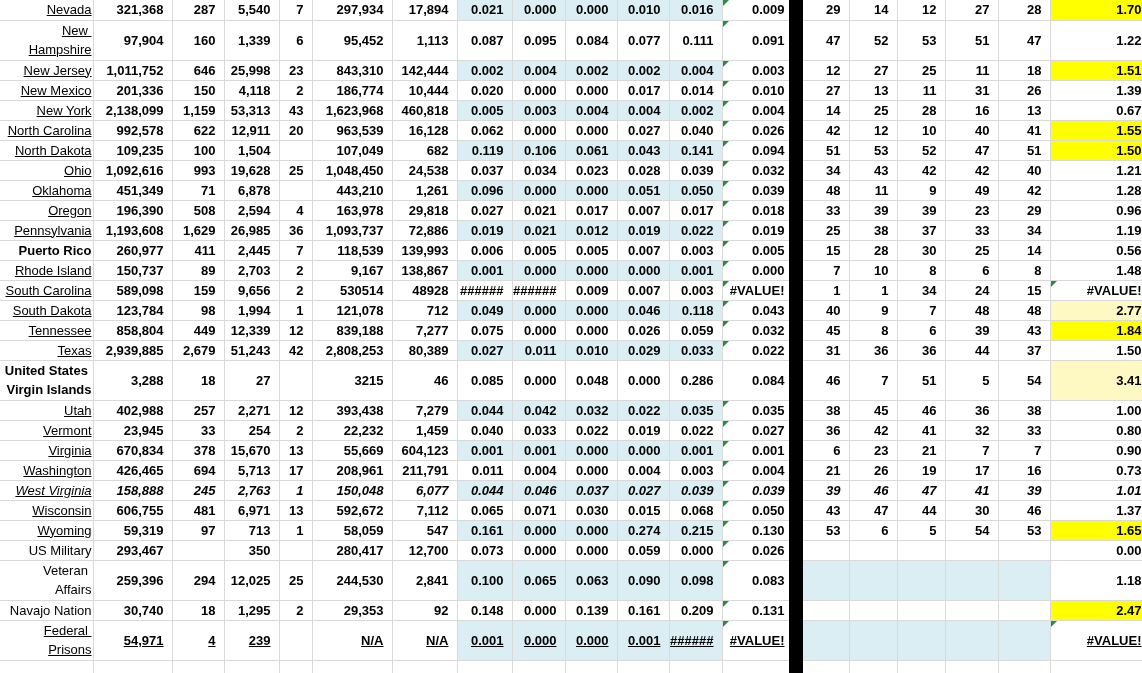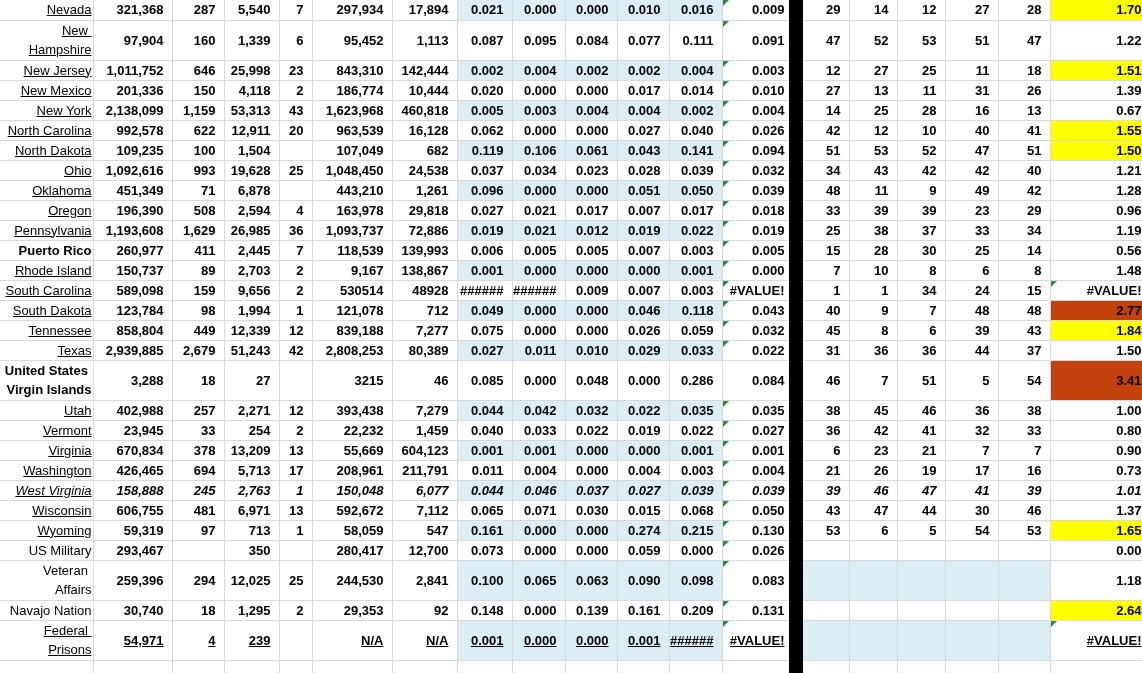--- a/index.html
+++ b/index.html
@@ -17,21 +17,21 @@
   td.name{
     text-align:right;padding:0 1px 0 2px;font-weight:400;
     white-space:pre;line-height:19px;
   }
   td.name.u{text-decoration:underline;}
   td.name.b{font-weight:700;}
   td.avg{padding-right:4px;}
   td.center{text-align:right;padding:0;}
   td.band{background:#DAEEF3;}
   td.yellow{background:#FFFF00;}
-  td.pink{background:#c2410c;}
+  td.pink{background:#fef9c3;}
   td.divcell{border:none;background:#000;padding:0;}
   td.tri::before{
     content:"";position:absolute;top:0;left:0;width:0;height:0;
     border-top:6px solid #2E8B46;border-right:6px solid transparent;
   }
   #divider{position:absolute;left:789px;top:0;width:14px;height:673px;background:#000;}
 </style>
 </head>
 <body>
 
@@ -498,21 +498,21 @@
         <td>42</td>
         <td>41</td>
         <td>32</td>
         <td>33</td>
         <td class="center">0.80</td>
       </tr>
       <tr style="height: 20px;">
         <td class="name u">Virginia</td>
         <td>670,834</td>
         <td>378</td>
-        <td>13,209</td>
+        <td>15,670</td>
         <td>13</td>
         <td>55,669</td>
         <td>604,123</td>
         <td class="band">0.001</td>
         <td class="band">0.001</td>
         <td class="band">0.000</td>
         <td class="band">0.000</td>
         <td class="band">0.001</td>
         <td class="avg tri">0.001</td>
         <td class="divcell"></td>
@@ -669,21 +669,21 @@
         <td>0.139</td>
         <td>0.161</td>
         <td>0.209</td>
         <td class="avg tri">0.131</td>
         <td class="divcell"></td>
         <td></td>
         <td></td>
         <td></td>
         <td></td>
         <td></td>
-        <td class="center yellow">2.64</td>
+        <td class="center yellow">2.47</td>
       </tr>
       <tr style="height: 40px; text-decoration: underline;">
         <td class="name">Federal 
 Prisons</td>
         <td>54,971</td>
         <td>4</td>
         <td>239</td>
         <td></td>
         <td>N/A</td>
         <td>N/A</td>

